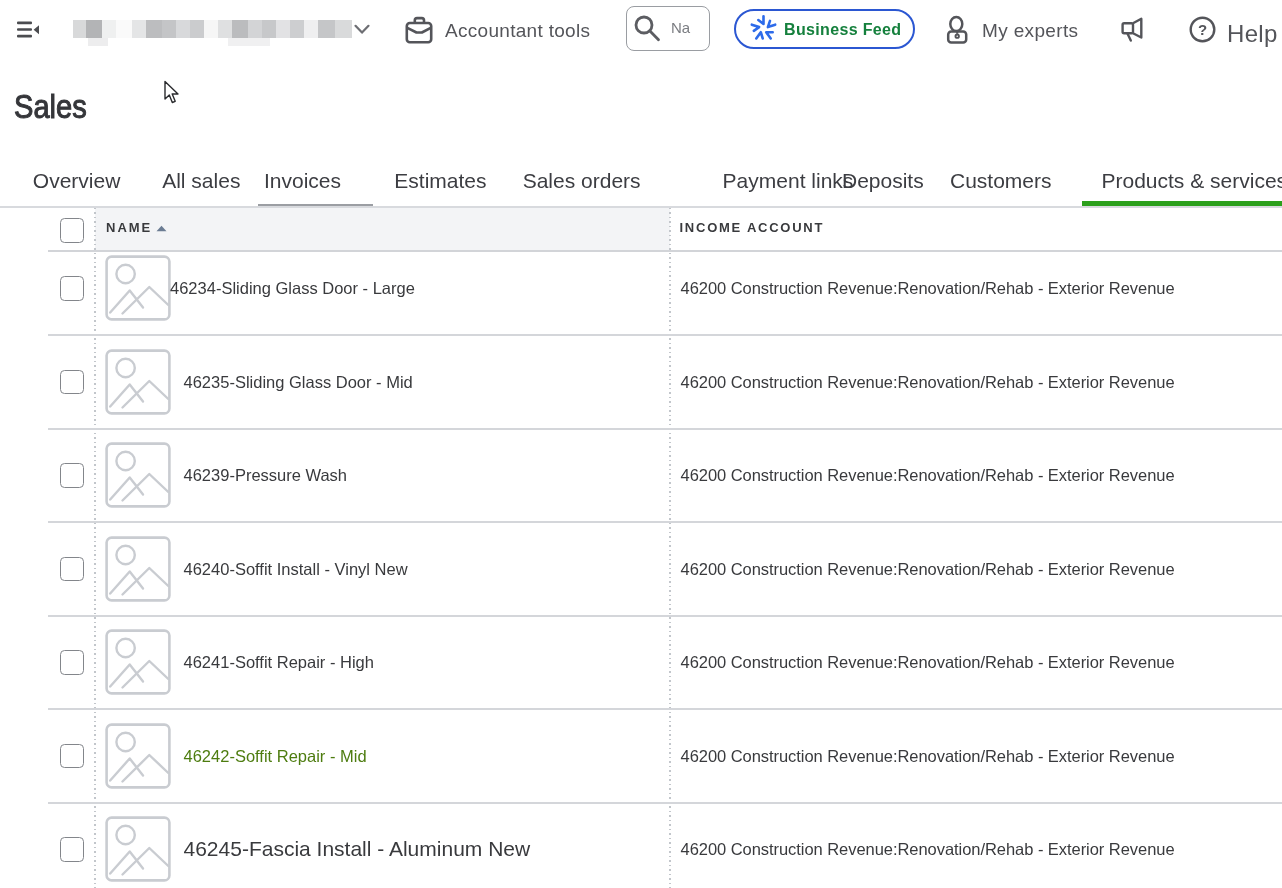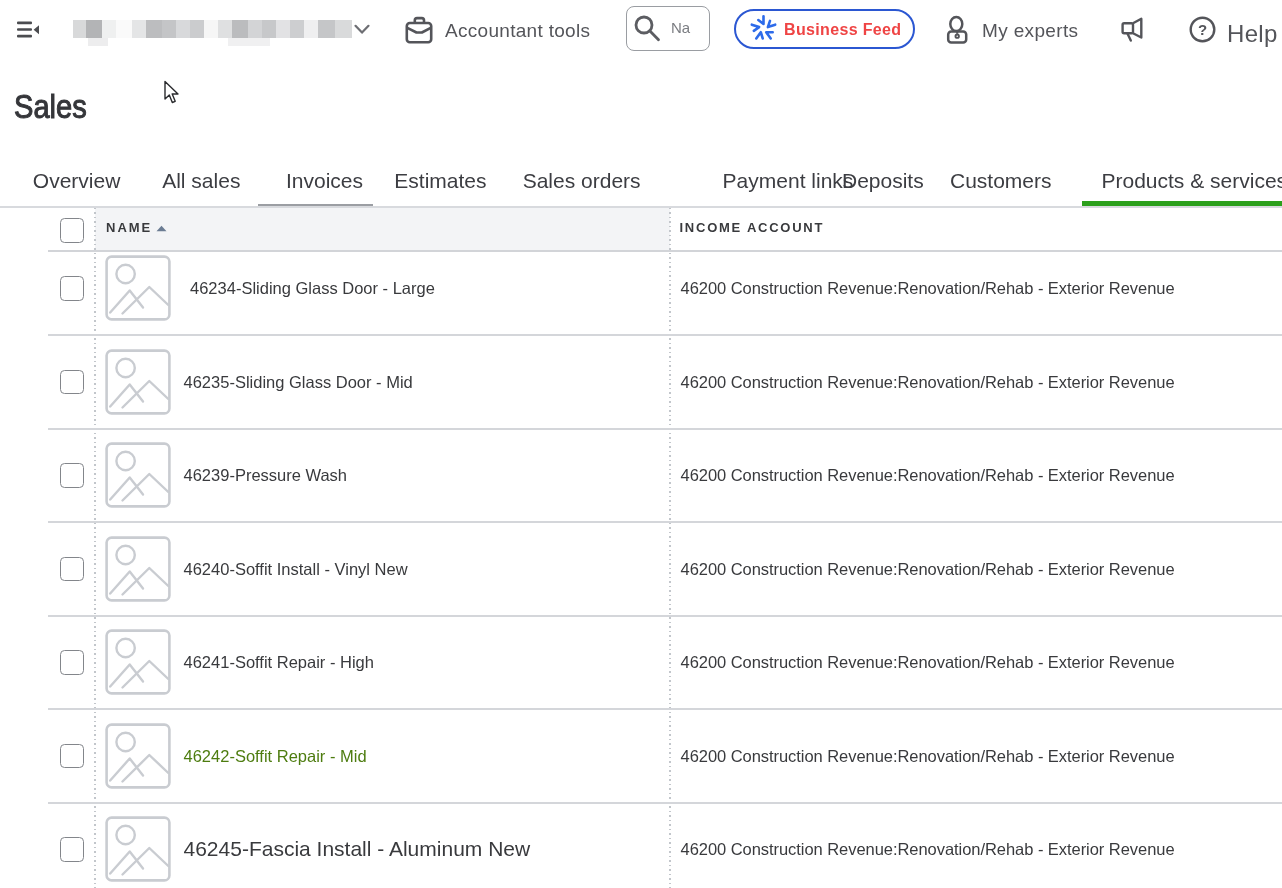--- a/index.html
+++ b/index.html
@@ -62,21 +62,21 @@
         <path d="M0,-12.3 V-4.6 L-5.2,-8.5"></path>
       </g>
     <g transform="rotate(216)">
         <path d="M0,-12.3 V-4.6 L-5.2,-8.5"></path>
       </g>
     <g transform="rotate(288)">
         <path d="M0,-12.3 V-4.6 L-5.2,-8.5"></path>
       </g>
   </g>
 </svg>
-<div class="abs" style="left:784px; top:21px; font-size:16px; font-weight:bold; letter-spacing:0.35px; color:#ef4444;">Business Feed</div>
+<div class="abs" style="left:784px; top:21px; font-size:16px; font-weight:bold; letter-spacing:0.35px; color:#15803d;">Business Feed</div>
 
 <svg class="abs" style="left:944px; top:14px;" width="28" height="32" viewBox="0 0 28 32">
   <rect x="4.2" y="17.5" width="18" height="11" rx="3" fill="#fff" stroke="#54555a" stroke-width="2.5"></rect>
   <ellipse cx="12.3" cy="10" rx="6" ry="7" fill="#fff" stroke="#54555a" stroke-width="2.5"></ellipse>
   <path d="M13.2,17.6 v2.2" stroke="#54555a" stroke-width="2"></path>
   <circle cx="13.2" cy="22.2" r="1.7" fill="none" stroke="#54555a" stroke-width="1.9"></circle>
 </svg>
 <div class="abs" style="left:982px; top:20px; font-size:19px; letter-spacing:0.35px; color:#54555a;">My experts</div>
 
 <svg class="abs" style="left:1119px; top:15px;" width="27" height="29" viewBox="0 0 27 29">
@@ -94,21 +94,21 @@
 <div class="abs" style="left:13.5px; top:87px; font-size:34px; color:#35363a; -webkit-text-stroke:1.05px #35363a;
   transform:scaleX(0.855); transform-origin:0 0; white-space:nowrap;">Sales</div>
 
 <svg class="abs" style="left:163px; top:80px;" width="18" height="26" viewBox="0 0 18 26">
   <path d="M2,1.5 L2,19 L6.3,15 L9.3,22.5 L12.2,21.3 L9.2,14 L15,14 Z" fill="#fff" stroke="#2a2b2e" stroke-width="1.4" stroke-linejoin="round"></path>
 </svg>
 
 <div class="abs" style="top:169px; left:0; width:1088px; height:36px; font-size:21px; letter-spacing:0px; color:#3c3d42;">
   <span class="tab" style="left:32.8px;">Overview</span>
   <span class="tab" style="left:162.2px;">All sales</span>
-  <span class="tab" style="left:286px;">Invoices</span>
+  <span class="tab" style="left:264px;">Invoices</span>
   <span class="tab" style="left:394.3px;">Estimates</span>
   <span class="tab" style="left:522.7px;">Sales orders</span>
   <span class="tab" style="left:674.6px;margin-left:48px;">Payment links</span>
   <span class="tab" style="left:842px;">Deposits</span>
   <span class="tab" style="left:950px;">Customers</span>
   <span class="tab" style="left:1101.5px;">Products &amp; services</span>
 </div>
 <div class="abs" style="left:257.5px; top:204.3px; width:115.2px; height:2.2px; background:#9b9ea3;"></div>
 <div class="abs" style="left:1081.5px; top:200.6px; width:200.5px; height:6px; background:#2ca01c;"></div>
 
@@ -139,21 +139,21 @@
 <div class="abs" style="left:48px; top:801.5px; width:1234px; height:2.2px; background:#d4d6da;"></div>
 
 <div id="rows">
 <div class="abs" style="left:59.5px; top:276.0px; width:24.5px; height:24.5px; border:1.9px solid #83868b; border-radius:4.5px;"></div>
 <svg class="abs" style="left:104.5px; top:255.25px;" width="66" height="66" viewBox="0 0 66 66">
   <rect x="1.6" y="1.6" width="62.8" height="62.8" rx="5" fill="none" stroke="#c9ccd1" stroke-width="2.6"></rect>
   <circle cx="20.6" cy="19" r="9.2" fill="none" stroke="#c9ccd1" stroke-width="2.4"></circle>
   <path d="M5.2,57.5 L24.7,35.5 L38,52.5" fill="none" stroke="#c9ccd1" stroke-width="2.4" stroke-linecap="round" stroke-linejoin="round"></path>
   <path d="M17.5,58.5 L44.3,32 L63.3,50" fill="none" stroke="#c9ccd1" stroke-width="2.4" stroke-linecap="round" stroke-linejoin="round"></path>
 </svg>
-<div class="abs" style="left:190px; top:278.25px; font-size:16.5px; color:#393a3d; line-height:20px;text-align:right;">46234-Sliding Glass Door - Large</div>
+<div class="abs" style="left:170px; top:278.25px; font-size:16.5px; color:#393a3d; line-height:20px;text-align:right;">46234-Sliding Glass Door - Large</div>
 <div class="abs" style="left:680.5px; top:278.25px; font-size:16.5px; letter-spacing:-0.05px; color:#393a3d; line-height:20px;">46200 Construction Revenue:Renovation/Rehab - Exterior Revenue</div>
 <div class="abs" style="left:59.5px; top:369.5px; width:24.5px; height:24.5px; border:1.9px solid #83868b; border-radius:4.5px;"></div>
 <svg class="abs" style="left:104.5px; top:348.75px;" width="66" height="66" viewBox="0 0 66 66">
   <rect x="1.6" y="1.6" width="62.8" height="62.8" rx="5" fill="none" stroke="#c9ccd1" stroke-width="2.6"></rect>
   <circle cx="20.6" cy="19" r="9.2" fill="none" stroke="#c9ccd1" stroke-width="2.4"></circle>
   <path d="M5.2,57.5 L24.7,35.5 L38,52.5" fill="none" stroke="#c9ccd1" stroke-width="2.4" stroke-linecap="round" stroke-linejoin="round"></path>
   <path d="M17.5,58.5 L44.3,32 L63.3,50" fill="none" stroke="#c9ccd1" stroke-width="2.4" stroke-linecap="round" stroke-linejoin="round"></path>
 </svg>
 <div class="abs" style="left:183.5px; top:371.75px; font-size:16.5px; color:#393a3d; line-height:20px;">46235-Sliding Glass Door - Mid</div>
 <div class="abs" style="left:680.5px; top:371.75px; font-size:16.5px; letter-spacing:-0.05px; color:#393a3d; line-height:20px;">46200 Construction Revenue:Renovation/Rehab - Exterior Revenue</div>

